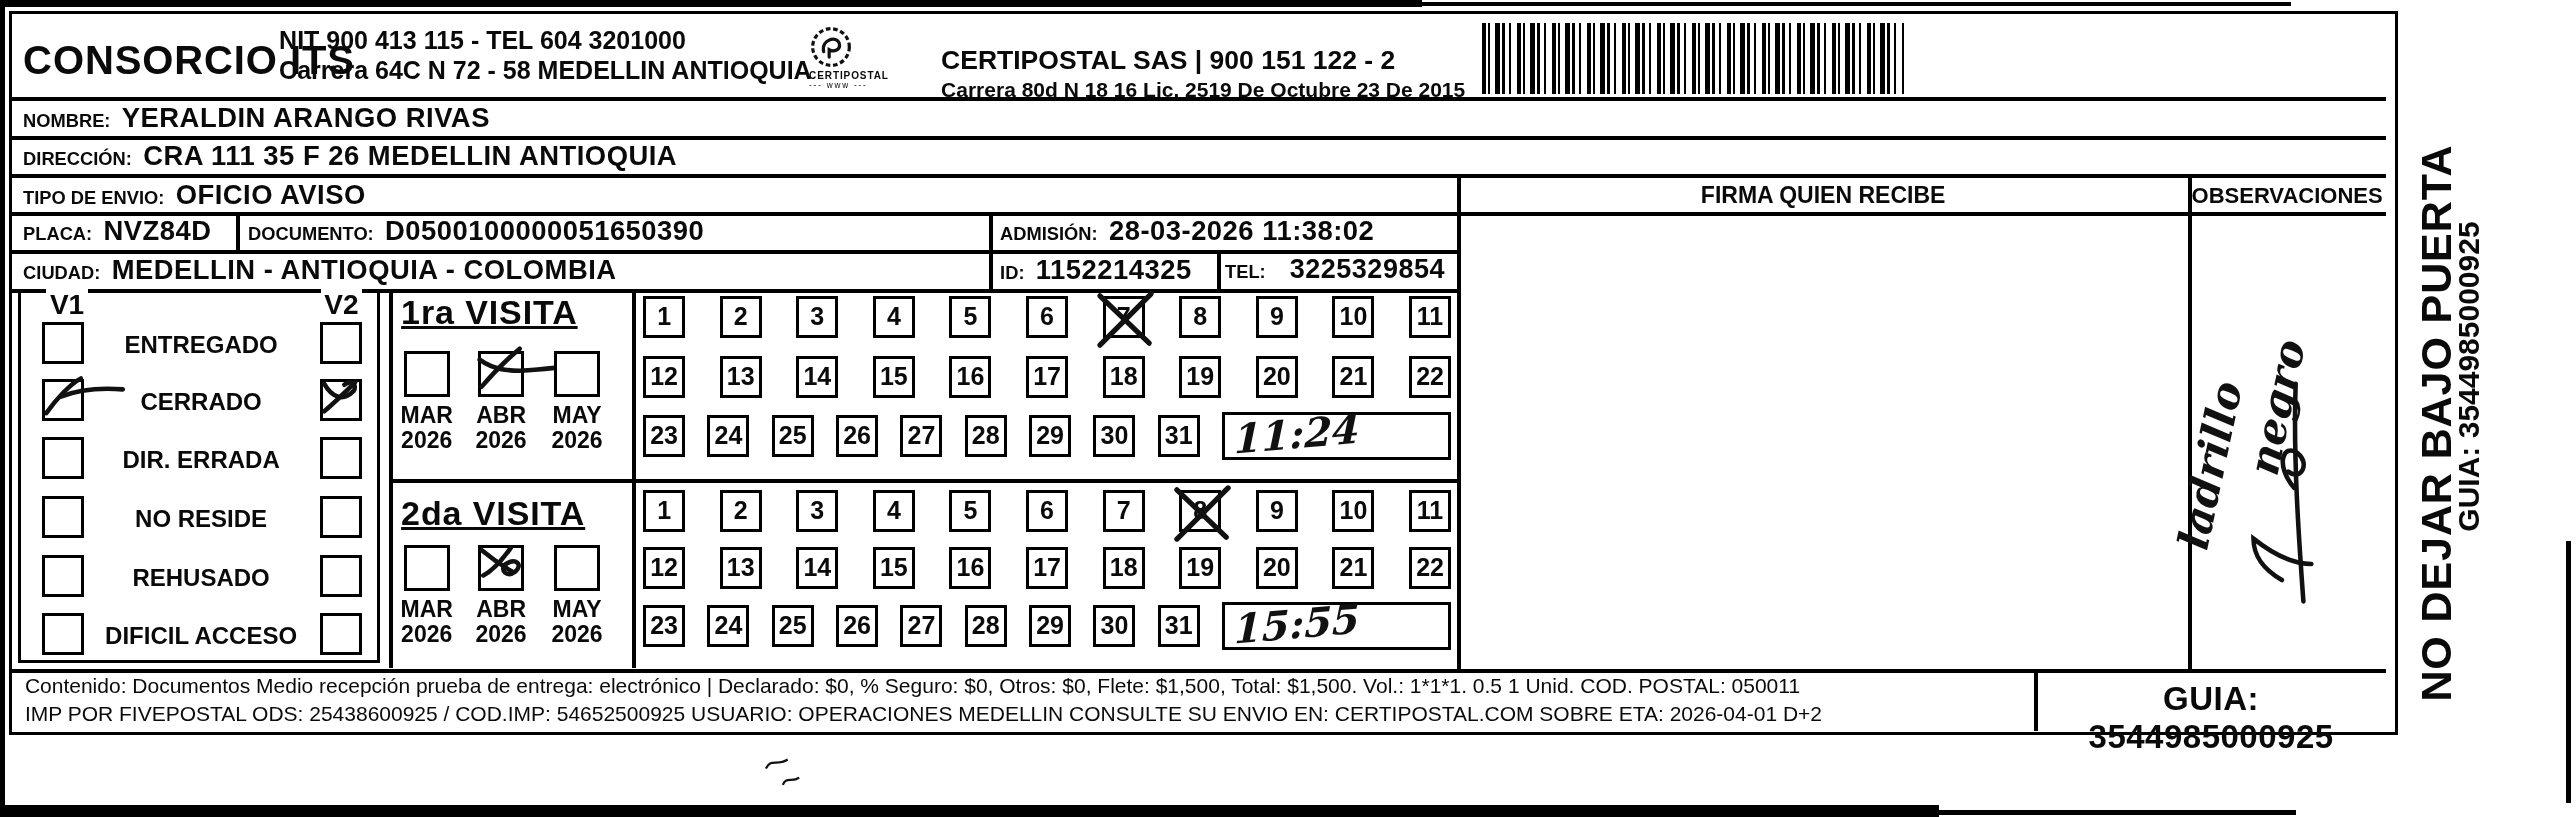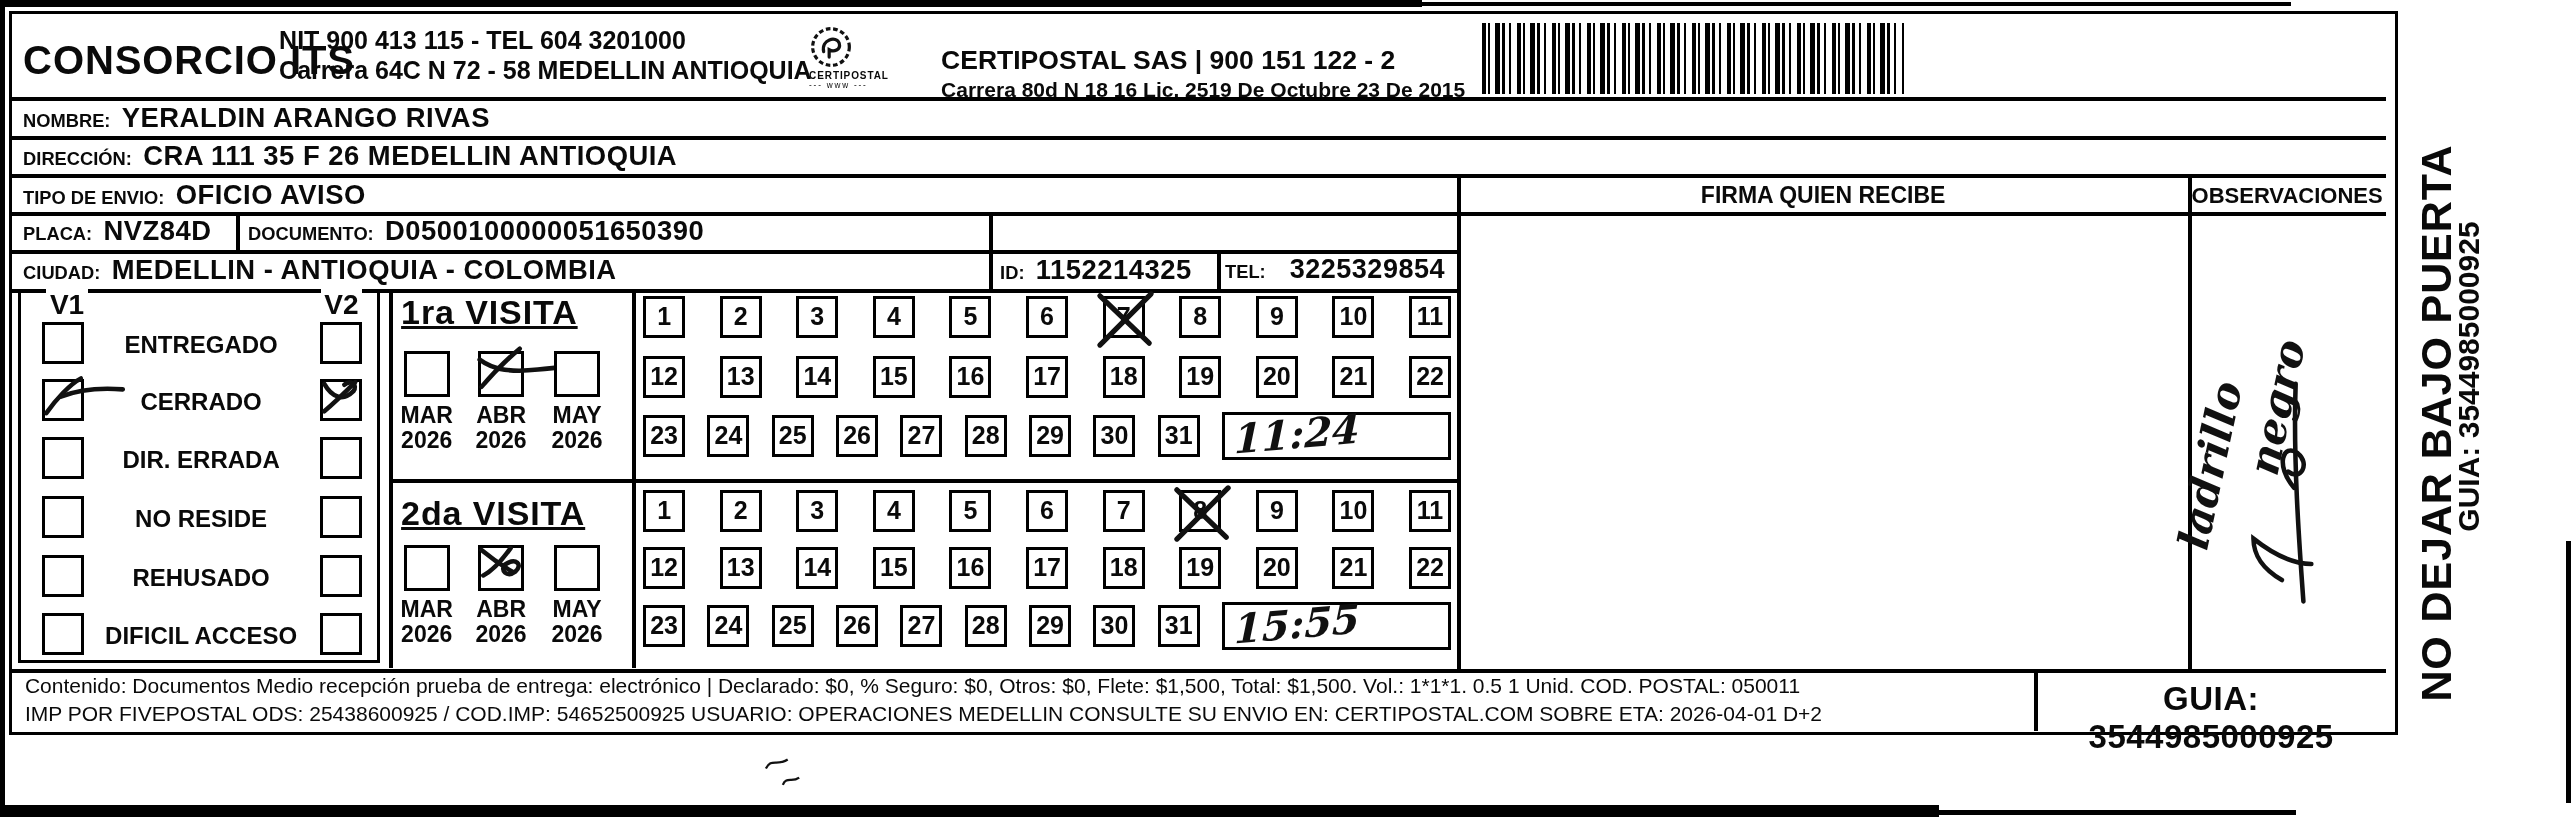--- a/index.html
+++ b/index.html
@@ -137,20 +137,24 @@
       <span class="fval">OFICIO AVISO</span>
     </div>
     <div class="frow" style="left:11px;top:198px;">
       <span class="flab">PLACA:</span>
       <span class="fval">NVZ84D</span>
     </div>
     <div class="frow" style="left:236px;top:198px;">
       <span class="flab">DOCUMENTO:</span>
       <span class="fval">D0500100000051650390</span>
     </div>
+    <div class="frow" style="left:988px;top:198px;">
+      <span class="flab">ADMISIÓN:</span>
+      <span class="fval">28-03-2026 11:38:02</span>
+    </div>
     <div class="frow" style="left:11px;top:237px;">
       <span class="flab">CIUDAD:</span>
       <span class="fval">MEDELLIN - ANTIOQUIA - COLOMBIA</span>
     </div>
     <div class="frow" style="left:988px;top:237px;">
       <span class="flab">ID:</span>
       <span class="fval">1152214325</span>
     </div>
     <div class="frow" style="left:1213px;top:237px;">
       <span class="flab">TEL:</span>

